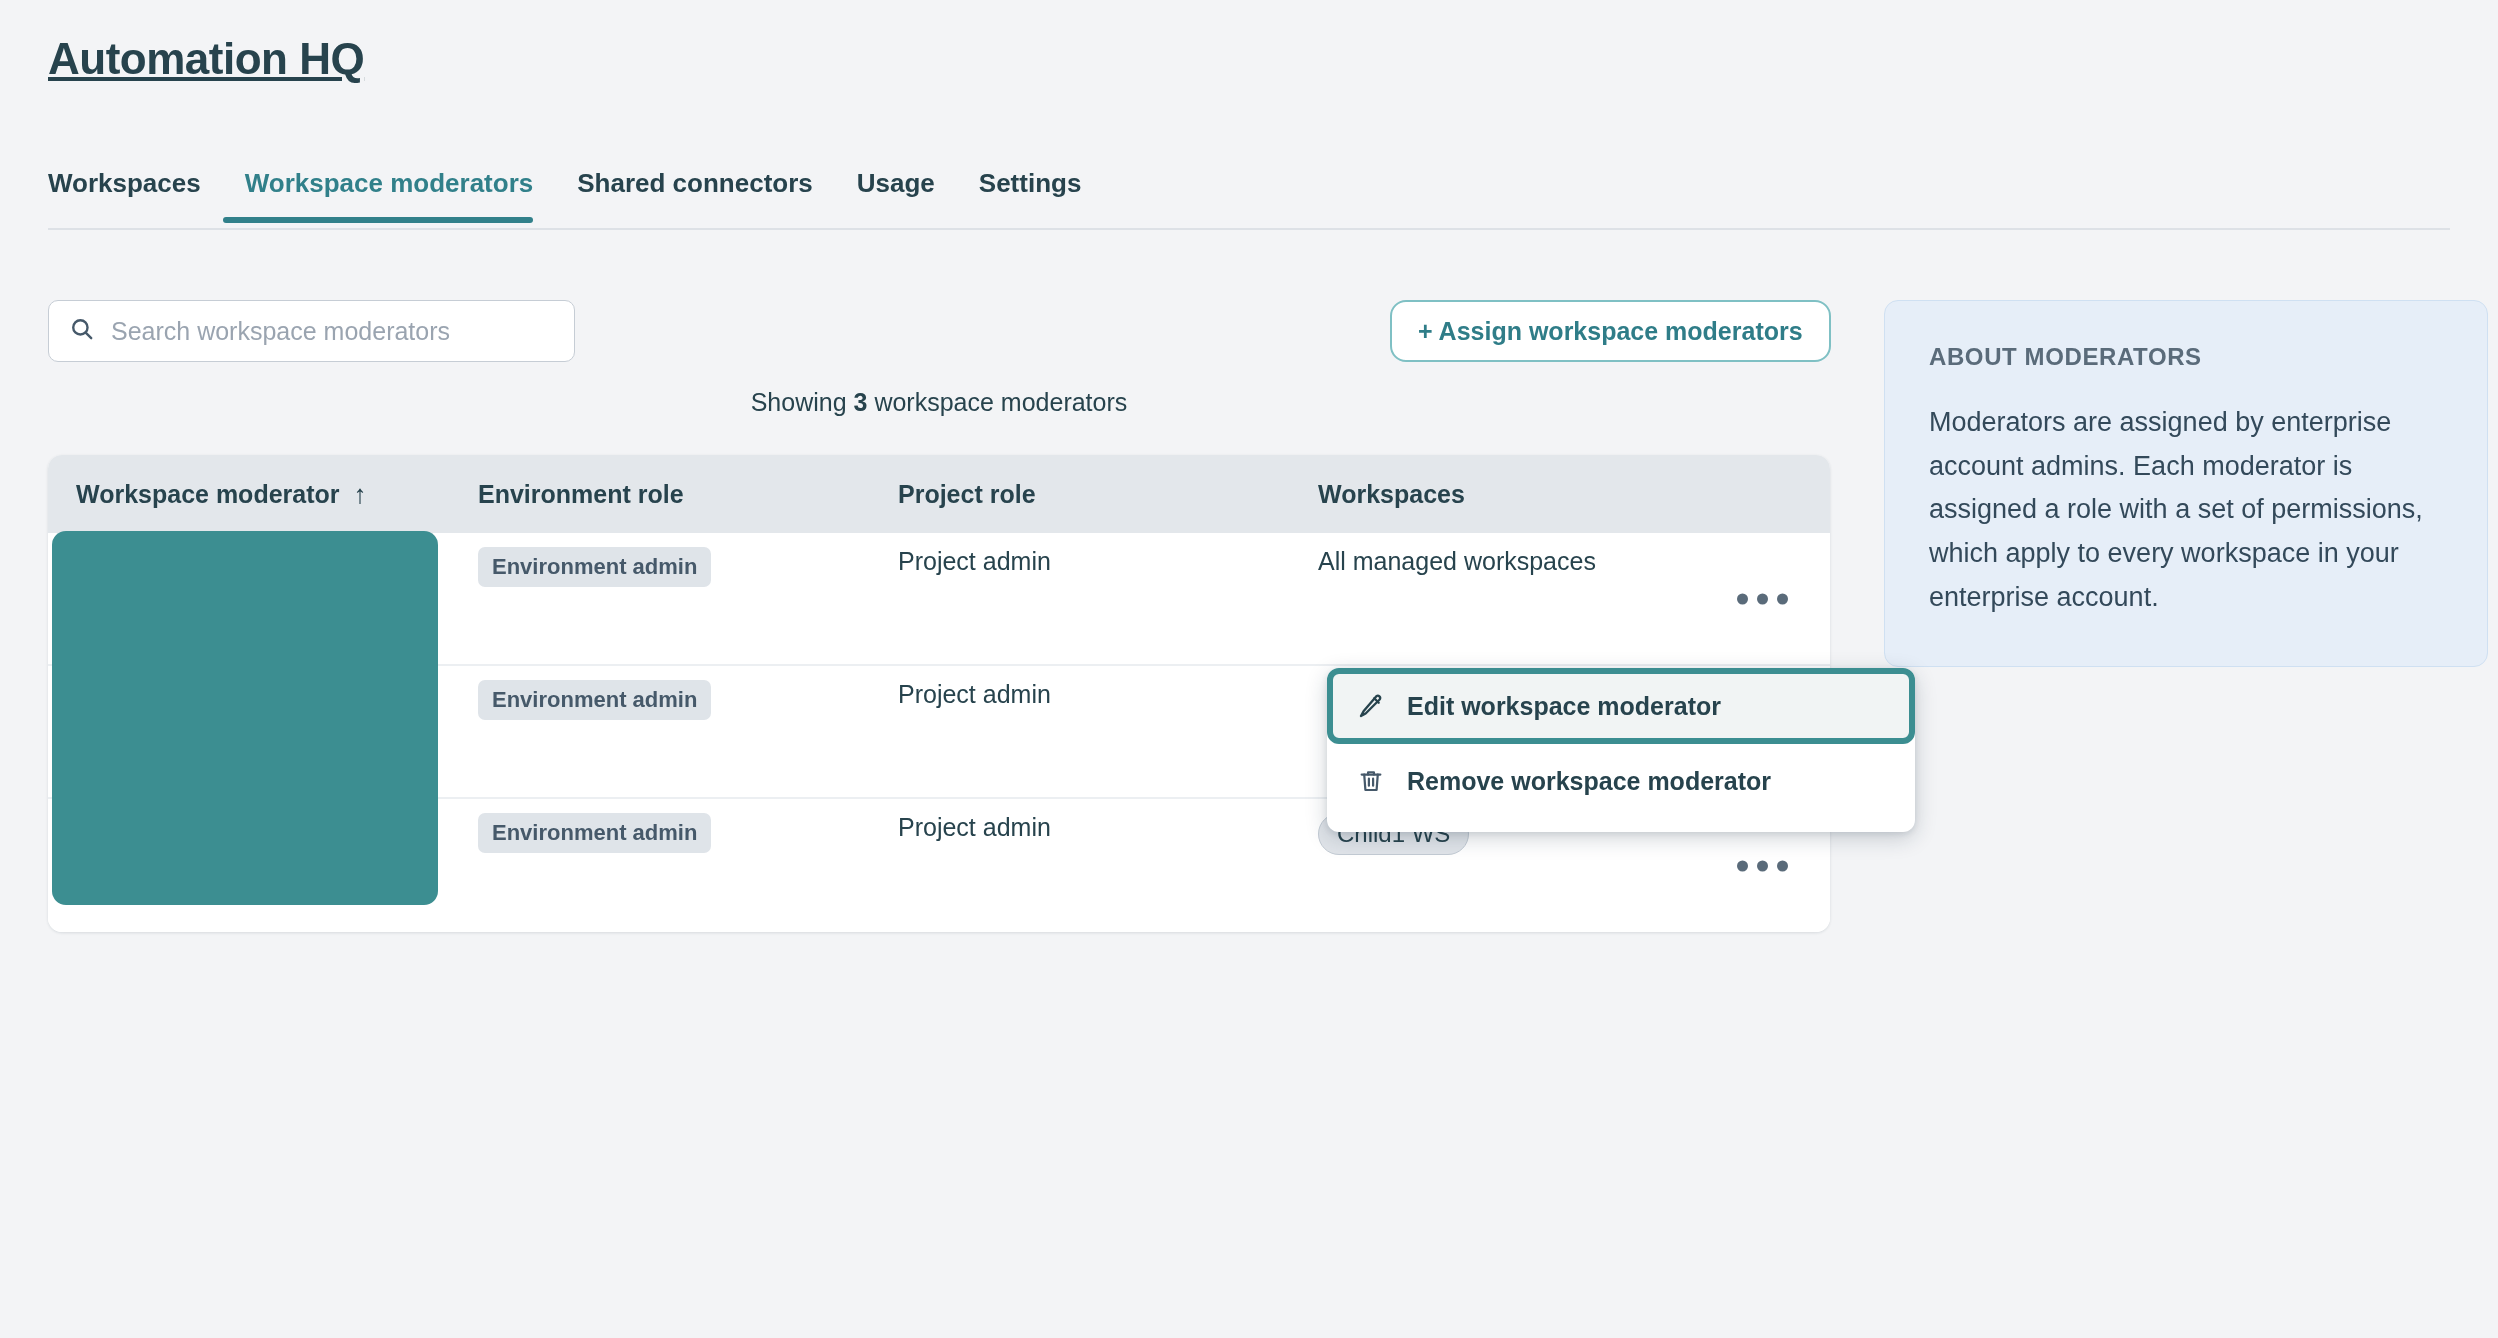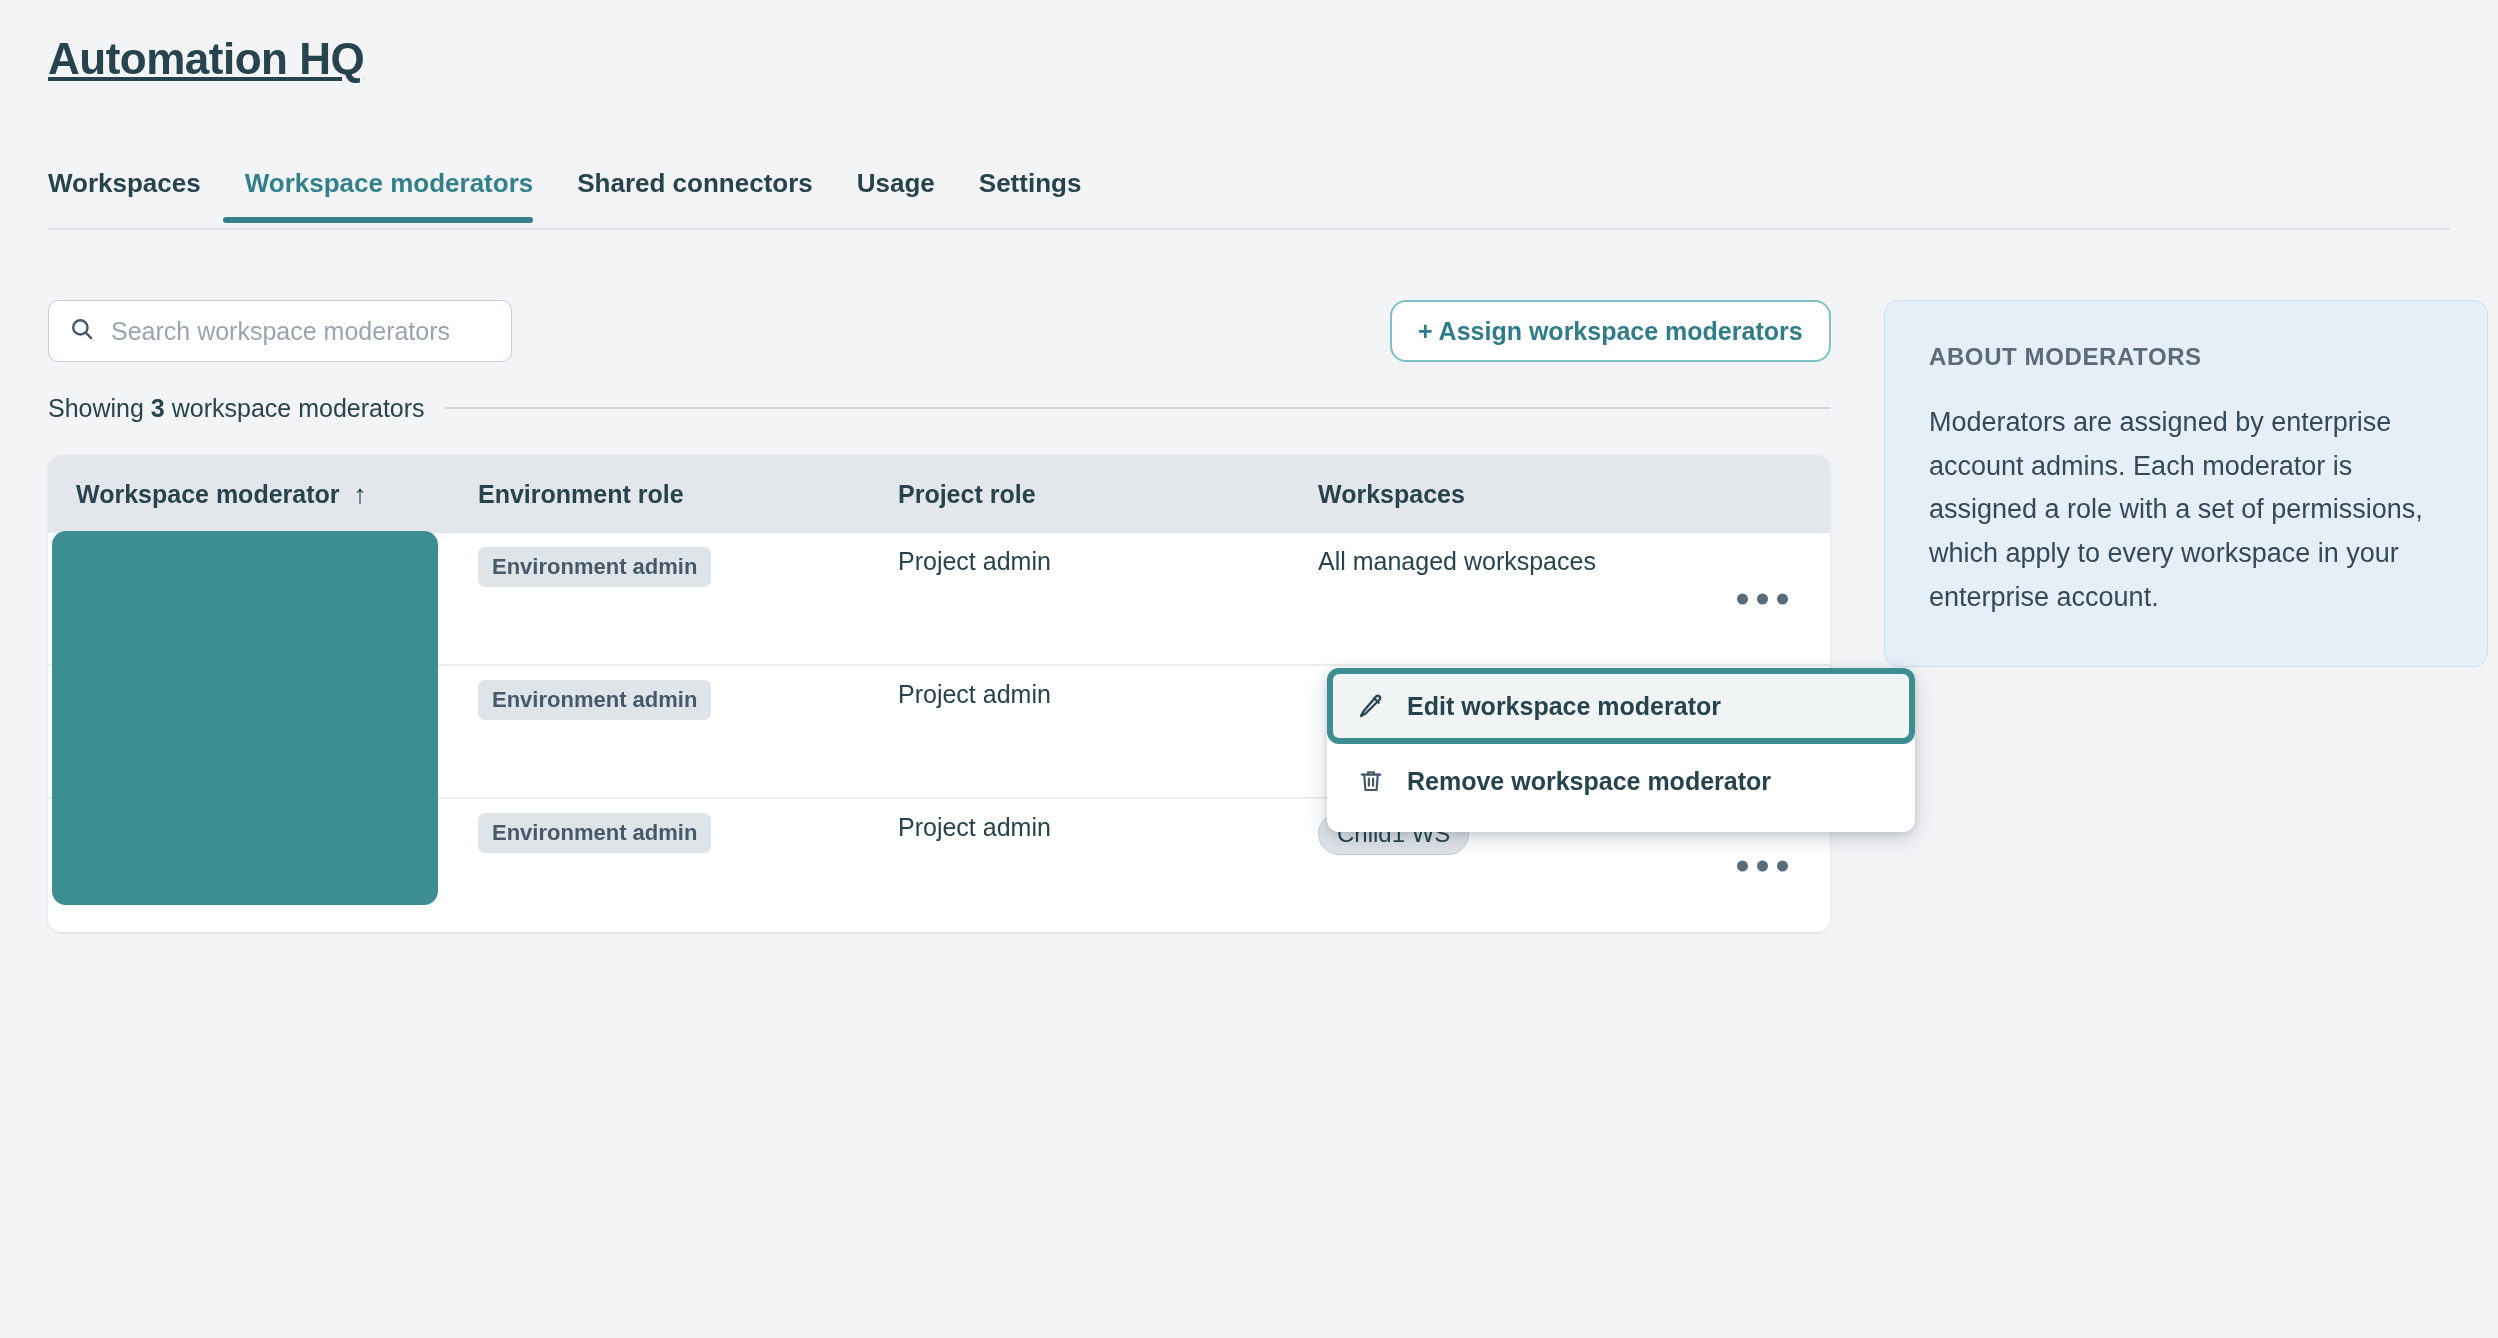--- a/index.html
+++ b/index.html
@@ -38,21 +38,21 @@
   .tab.active::after {
     content: ""; position: absolute;
     left: 0; right: 22px; bottom: -2px; height: 6px;
     background: #31808a; border-radius: 3px;
   }
   .tab:first-child.active::after { left: 0; }
 
   
   .search-box {
     position: absolute; left: 48px; top: 300px;
-    width: 464px; height: 62px;
+    width: 527px; height: 62px;
     background: #ffffff;
     border: 1.5px solid #c6cdd5;
     border-radius: 10px;
     display: flex; align-items: center; gap: 14px;
     padding: 0 20px;
   }
   .search-box svg { flex: 0 0 auto; }
   .search-input {
     border: none; outline: none; background: transparent;
     font-family: "Liberation Sans", sans-serif;
@@ -67,21 +67,21 @@
     border: 2px solid #7fc0c4;
     border-radius: 16px;
     color: #2f7d88; font-size: 25px; font-weight: 700;
     display: flex; align-items: center; justify-content: center;
     cursor: pointer; white-space: nowrap;
   }
 
   .showing-row {
     position: absolute; left: 48px; top: 388px;
     width: 1782px; height: 40px;
-    display: flex; align-items: center; gap: 20px;
+    display: flex; align-items: center; gap: 20px; flex-direction: column;
   }
   .showing-text { font-size: 25px; color: #27434d; white-space: nowrap; }
   .showing-text b { font-weight: 700; }
   .showing-rule { flex: 1 1 auto; height: 2px; background: #ccd4dc; }
 
   
   .table-card {
     position: absolute; left: 48px; top: 455px;
     width: 1782px;
     border-radius: 14px;

